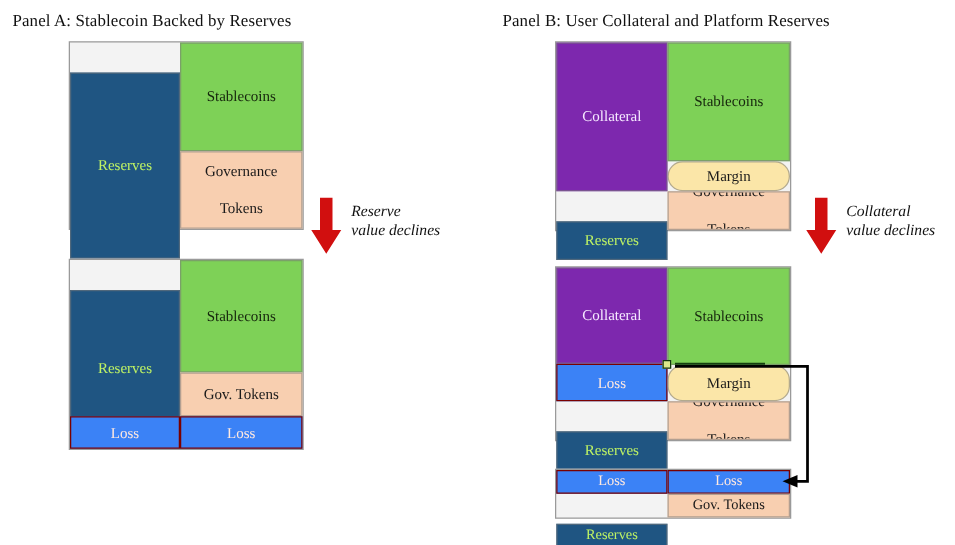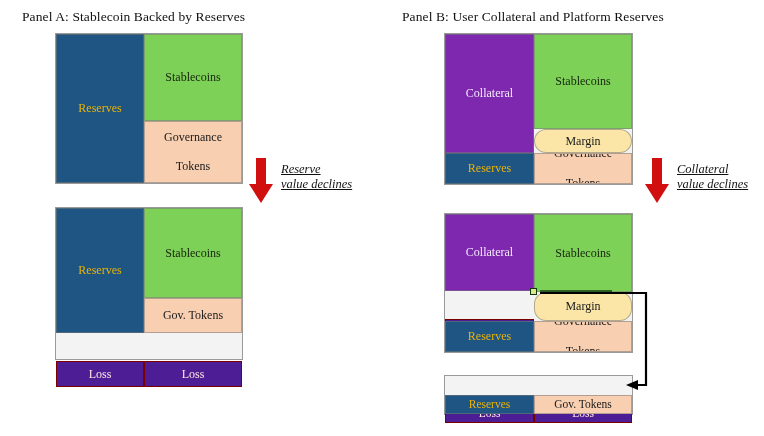--- a/index.html
+++ b/index.html
@@ -14,21 +14,21 @@
     font-family: "Liberation Serif", "DejaVu Serif", serif;
     overflow: hidden;
   }
   .panel-title {
     position: absolute;
     font-size: 13.5px;
     color: #111111;
     white-space: nowrap;
     letter-spacing: 0.1px;
   }
-  #title-a { left: 10px; top: 9px; margin-left: 12px; }
+  #title-a { left: 10px; top: 9px; }
   #title-b { left: 402px; top: 9px; }
 
   
   .diagram {
     position: absolute;
     box-sizing: border-box;
     border: 1px solid #9a9a9a;
     background: #f3f3f3;
   }
   .cell {
@@ -38,41 +38,40 @@
     align-items: center;
     justify-content: center;
     text-align: center;
     font-size: 12px;
     line-height: 1.08;
     overflow: hidden;
     border: 1px solid rgba(120,120,120,0.55);
   }
   .cell.two-line { line-height: 1.12; gap: 16px; }
 
-  .c-reserves   { background:#1f5582; color:#eab308; }
+  .c-reserves   { background:#1f5582; color:#bef264;margin-top:24px; }
   .c-collateral { background:#7d28ae; color:#f6e9ff; }
   .c-stable     { background:#7ed157; color:#16260d; }
   .c-gov        { background:#f8cfb0; color:#1a1a1a; }
   .c-margin     { background:#fbe6a8; color:#1a1a1a;border-radius:12px; }
-  .c-loss       { background:#4c1d95; color:#ffe9e0; border:1px solid #7a0000;margin-top:28px; }
+  .c-loss       { background:#3b82f6; color:#ffe9e0; border:1px solid #7a0000; }
 
   
   .arrow-down {
     position: absolute;
     width: 26px;
     height: 46px;
   }
   .arrow-label {
     position: absolute;
     font-style: italic;
     font-size: 12.5px;
     color: #111111;
     line-height: 1.22;
     white-space: nowrap;
-    text-decoration: underline;
   }
 
   
   .connector { position: absolute; left: 0; top: 0; width: 764px; height: 436px; pointer-events: none; }
   .conn-handle {
     position: absolute;
     width: 7px; height: 7px;
     background: #dbe88a;
     border: 1.5px solid #11350f;
     box-sizing: border-box;

